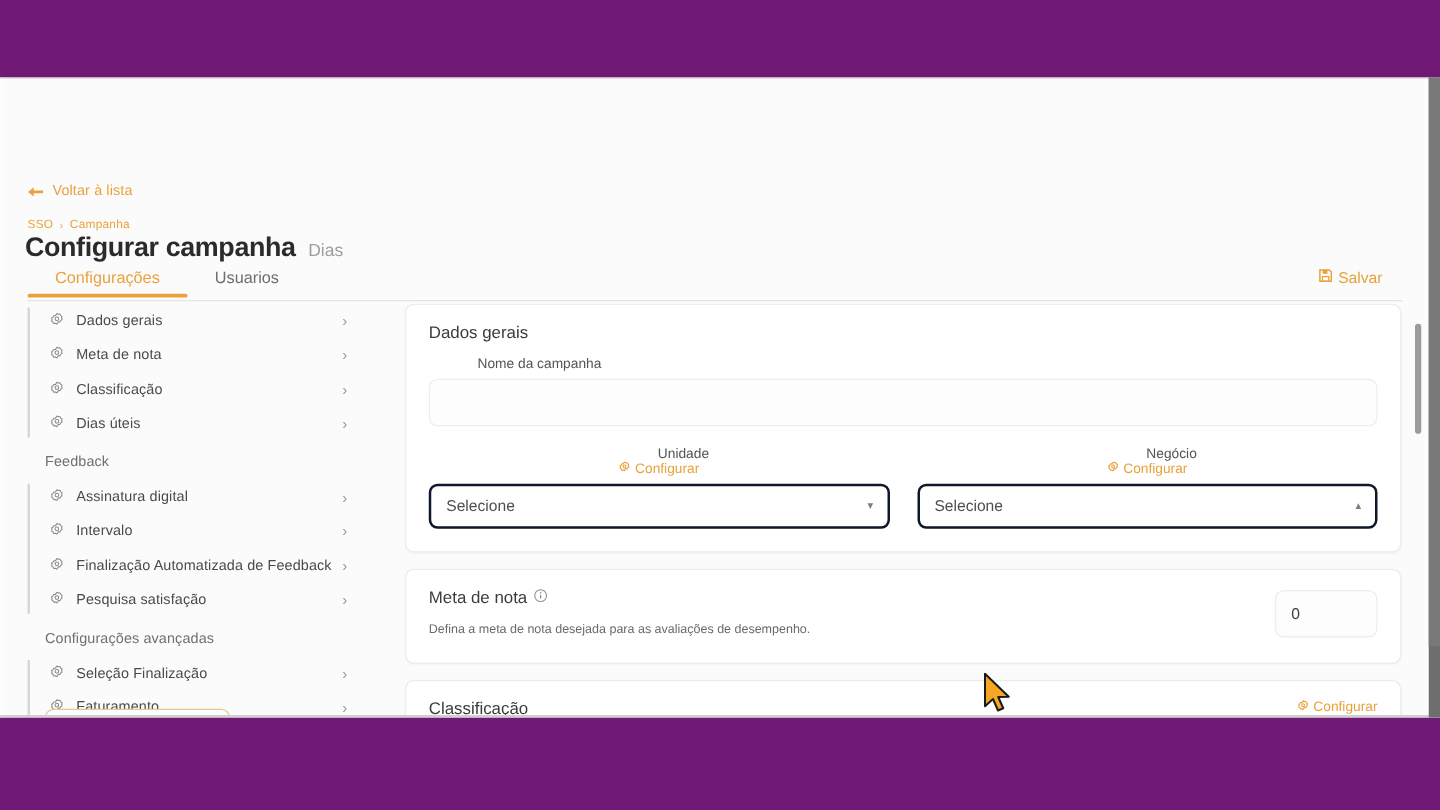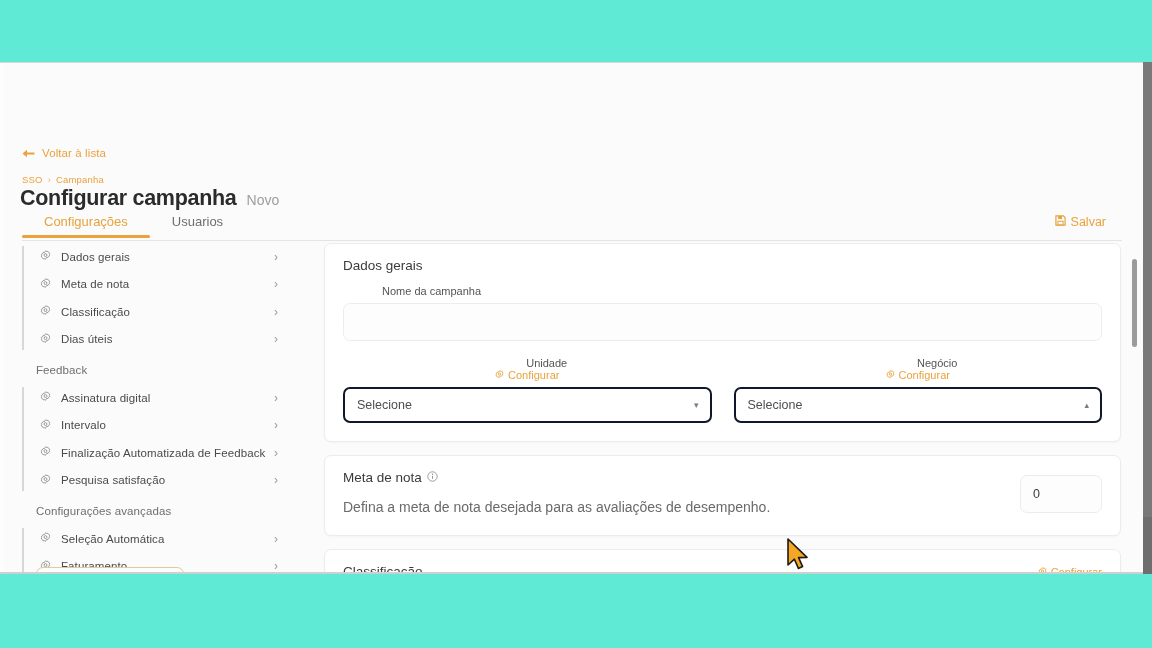--- a/index.html
+++ b/index.html
@@ -10,21 +10,21 @@
     background: #ffffff;
     font-family: "Liberation Sans", sans-serif;
     -webkit-font-smoothing: antialiased;
   }
 
   
   #page {
     position: relative;
     width: 1152px;
     height: 648px;
-    background: #5eead4;
+    background: #701a75;
   }
 
   
   #window-frame {
     position: absolute;
     left: 0; top: 62px;
     width: 1152px; height: 512px;
     background: #fdfdfd;
     border-top: 1px solid #d8d8d8;
     border-bottom: 2px solid #cfcfcf;
@@ -266,21 +266,21 @@
   }
   .select .caret {
     position: absolute;
     right: 11px; top: 50%;
     transform: translateY(-50%);
     color: #7d7d7d;
     font-size: 9px;
     line-height: 1;
   }
   .card-desc {
-    font-size: 14px;
+    font-size: 10px;
     color: #6a6a6a;
     line-height: 1.45;
     display: flex; align-items: center; gap: 4px;
     flex-wrap: wrap;
   }
   .meta-card {
     display: flex;
     align-items: center;
     justify-content: space-between;
     gap: 20px;
@@ -362,21 +362,21 @@
       </div>
 
       <div class="breadcrumb">
         <span class="crumb">SSO</span>
         <span class="sep">›</span>
         <span class="crumb">Campanha</span>
       </div>
 
       <div class="page-title-row">
         <span class="page-title">Configurar campanha</span>
-        <span class="page-subtitle">Novo</span>
+        <span class="page-subtitle">Dias</span>
       </div>
 
       <div id="tabbar">
         <div class="tab active">Configurações</div>
         <div class="tab">Usuarios</div>
 
         <div class="save-btn">
           <span>
             <svg width="11" height="11" viewBox="0 0 12 12">
               <path d="M1 1h8.2L11 2.8V11H1z" fill="none" stroke="#e9a23c" stroke-width="1.3"></path>
@@ -483,21 +483,21 @@
           <div class="nav-heading">Configurações avançadas</div>
 
           <div class="nav-group bordered">
             <div class="nav-item">
               <span class="gear">
                 <svg width="11" height="11" viewBox="0 0 16 16">
                     <path d="M8 1.2l1.7.9 1.9-.2.9 1.7 1.6 1-.5 1.8.5 1.8-1.6 1-.9 1.7-1.9-.2L8 13.6l-1.7-1.1-1.9.2-.9-1.7-1.6-1 .5-1.8-.5-1.8 1.6-1 .9-1.7 1.9.2z" fill="none" stroke="#5d5d5d" stroke-width="1.2" stroke-linejoin="round"></path>
                     <circle cx="8" cy="7.4" r="2.1" fill="none" stroke="#5d5d5d" stroke-width="1.2"></circle>
                   </svg>
               </span>
-              <span class="label">Seleção Automática</span>
+              <span class="label">Seleção Finalização</span>
               <span class="chev">›</span>
             </div>
             <div class="nav-item">
               <span class="gear">
                 <svg width="11" height="11" viewBox="0 0 16 16">
                     <path d="M8 1.2l1.7.9 1.9-.2.9 1.7 1.6 1-.5 1.8.5 1.8-1.6 1-.9 1.7-1.9-.2L8 13.6l-1.7-1.1-1.9.2-.9-1.7-1.6-1 .5-1.8-.5-1.8 1.6-1 .9-1.7 1.9.2z" fill="none" stroke="#5d5d5d" stroke-width="1.2" stroke-linejoin="round"></path>
                     <circle cx="8" cy="7.4" r="2.1" fill="none" stroke="#5d5d5d" stroke-width="1.2"></circle>
                   </svg>
               </span>
               <span class="label">Faturamento</span>

